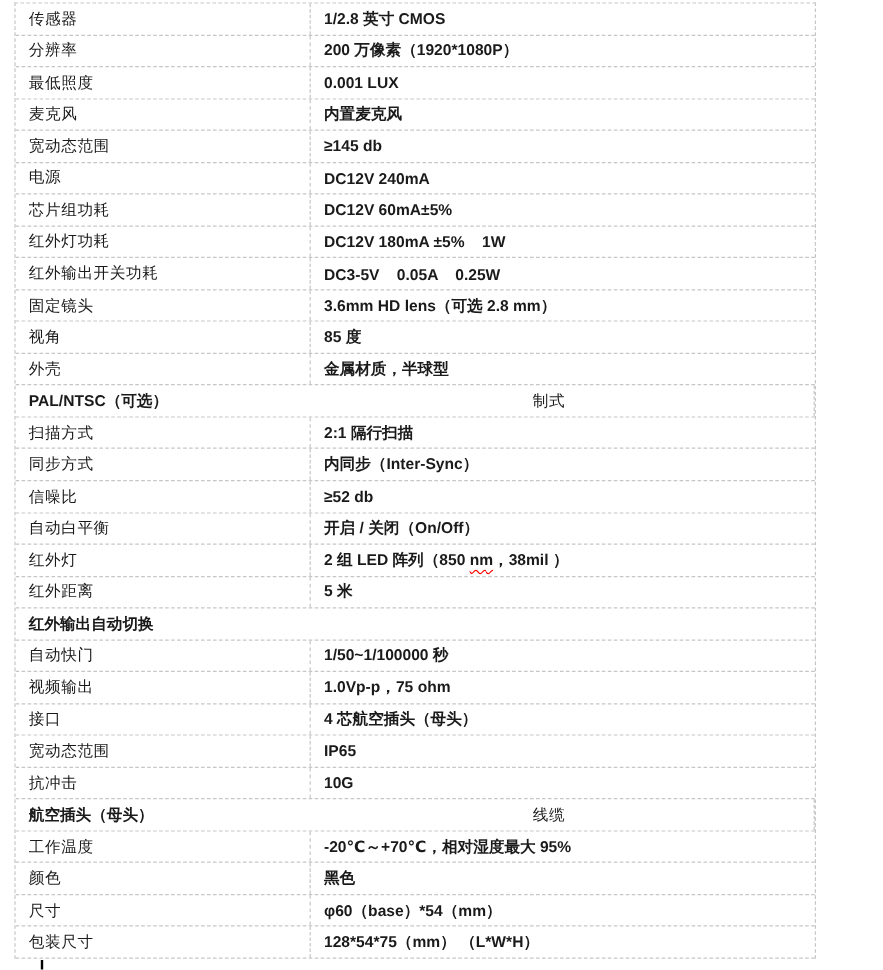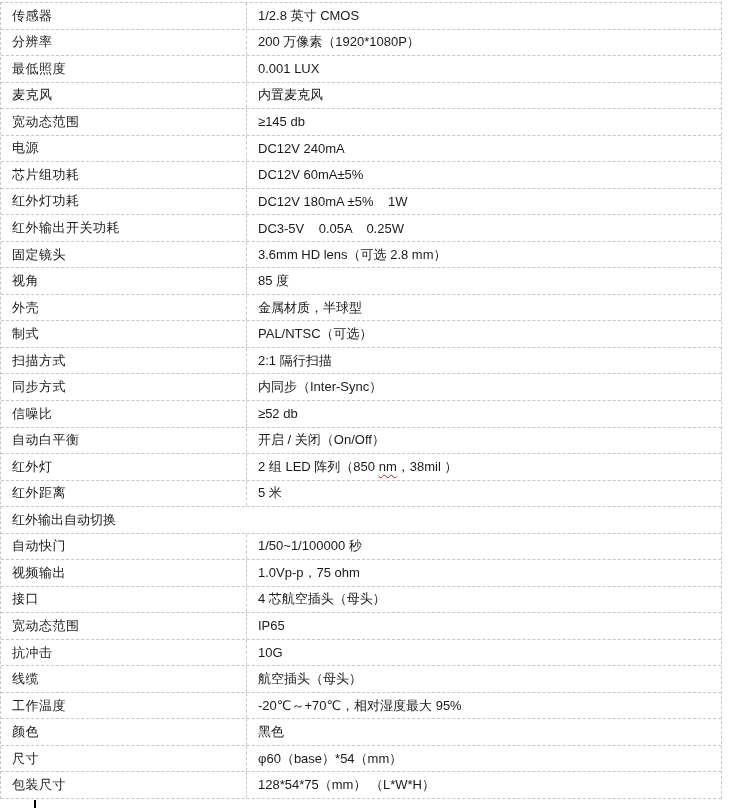--- a/index.html
+++ b/index.html
@@ -12,23 +12,23 @@
     font-family: "Liberation Sans", "DejaVu Sans", sans-serif;
   }
   .page {
     position: relative;
     width: 736px;
     height: 808px;
     background: #ffffff;
   }
   .spec-table {
     position: absolute;
-    left: 0;
+    left: 12px;
     top: 2px;
-    width: 722px;
+    width: 668px;
     height: 797px;
     display: flex;
     flex-direction: column;
     border-top: 1px dashed var(--border-color, #c6c6c6);
     border-left: 1px dashed var(--border-color, #c6c6c6);
     border-right: 1px dashed var(--border-color, #c6c6c6);
     box-sizing: border-box;
   }
   .row {
     flex: 1 1 0;
@@ -48,20 +48,21 @@
   .cell.label {
     width: 246px;
     flex: 0 0 246px;
     padding-left: 11px;
     border-right: 1px dashed var(--border-color, #c6c6c6);
     letter-spacing: 0.5px;
   }
   .cell.value {
     flex: 1 1 auto;
     padding-left: 11px;
+    font-weight: bold;
   }
   .squiggle {
     text-decoration-line: underline;
     text-decoration-style: wavy;
     text-decoration-color: var(--squiggle-color, #ff0000);
     text-decoration-thickness: 1px;
     text-underline-offset: 3px;
   }
   .text-cursor {
     position: absolute;
@@ -131,22 +132,22 @@
     <div class="cell label">视角</div>
     <div class="cell value">85 度</div>
   </div>
 
   <div class="row">
     <div class="cell label">外壳</div>
     <div class="cell value">金属材质，半球型</div>
   </div>
 
   <div class="row">
+    <div class="cell value">PAL/NTSC（可选）</div>
     <div class="cell label">制式</div>
-    <div class="cell value">PAL/NTSC（可选）</div>
   </div>
 
   <div class="row">
     <div class="cell label">扫描方式</div>
     <div class="cell value">2:1 隔行扫描</div>
   </div>
 
   <div class="row">
     <div class="cell label">同步方式</div>
     <div class="cell value">内同步（Inter-Sync）</div>
@@ -195,22 +196,22 @@
     <div class="cell label">宽动态范围</div>
     <div class="cell value">IP65</div>
   </div>
 
   <div class="row">
     <div class="cell label">抗冲击</div>
     <div class="cell value">10G</div>
   </div>
 
   <div class="row">
+    <div class="cell value">航空插头（母头）</div>
     <div class="cell label">线缆</div>
-    <div class="cell value">航空插头（母头）</div>
   </div>
 
   <div class="row">
     <div class="cell label">工作温度</div>
     <div class="cell value">-20℃～+70℃，相对湿度最大 95%</div>
   </div>
 
   <div class="row">
     <div class="cell label">颜色</div>
     <div class="cell value">黑色</div>

